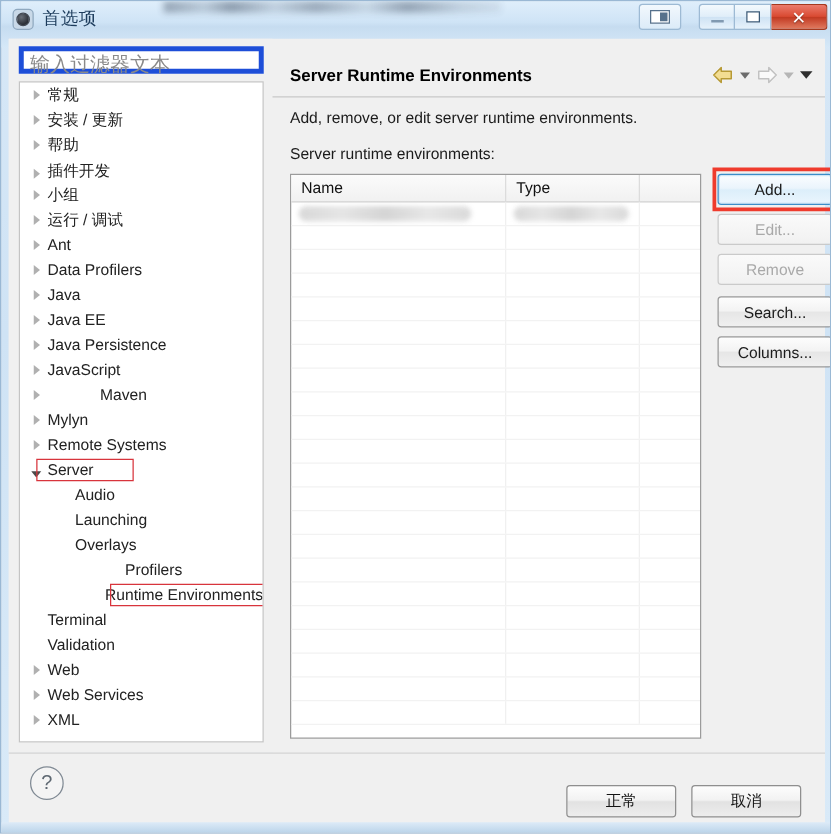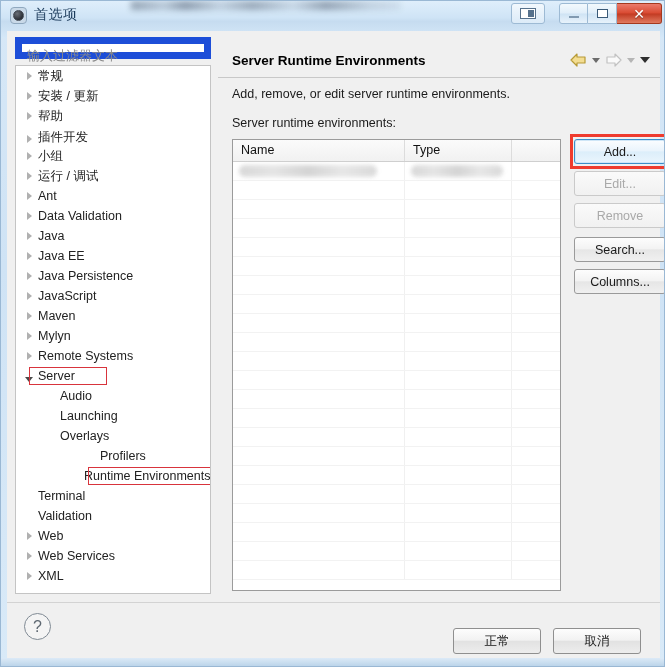--- a/index.html
+++ b/index.html
@@ -124,22 +124,22 @@
     position: absolute;
     left: 0; top: 0;
     width: 211px; height: 571px;
     background: #f0f0f0;
   }
   .filter-box {
     position: absolute;
     left: 8px; top: 6px;
     width: 196px; height: 22px;
     background: #fff;
-    border: 7px solid #1d4ed8;
-    font-size: 13px;
+    border: 4px solid #1d4ed8;
+    font-size: 16px;
     color: #8a8a8a;
     padding: 2px 0 0 5px;
     line-height: 19px;
   }
   .tree {
     position: absolute;
     left: 8px; top: 34px;
     width: 196px; height: 529px;
     background: #fff;
     border: 1px solid #c4c4c4;
@@ -417,39 +417,39 @@
           <div class="tree-row" style="padding-left: 6px;">
             <span class="tw"><i class="arrow-collapsed"></i></span>
             <span class="tree-label">运行 / 调试</span>
           </div>
           <div class="tree-row" style="padding-left: 6px;">
             <span class="tw"><i class="arrow-collapsed"></i></span>
             <span class="tree-label">Ant</span>
           </div>
           <div class="tree-row" style="padding-left: 6px;">
             <span class="tw"><i class="arrow-collapsed"></i></span>
-            <span class="tree-label">Data Validation</span>
+            <span class="tree-label">Data Profilers</span>
           </div>
           <div class="tree-row" style="padding-left: 6px;">
             <span class="tw"><i class="arrow-collapsed"></i></span>
             <span class="tree-label">Java</span>
           </div>
           <div class="tree-row" style="padding-left: 6px;">
             <span class="tw"><i class="arrow-collapsed"></i></span>
             <span class="tree-label">Java EE</span>
           </div>
           <div class="tree-row" style="padding-left: 6px;">
             <span class="tw"><i class="arrow-collapsed"></i></span>
             <span class="tree-label">Java Persistence</span>
           </div>
           <div class="tree-row" style="padding-left: 6px;">
             <span class="tw"><i class="arrow-collapsed"></i></span>
             <span class="tree-label">JavaScript</span>
           </div>
-          <div class="tree-row" style="padding-left: 6px;">
+          <div class="tree-row" style="padding-left: 6px; gap: 42px;">
             <span class="tw"><i class="arrow-collapsed"></i></span>
             <span class="tree-label">Maven</span>
           </div>
           <div class="tree-row" style="padding-left: 6px;">
             <span class="tw"><i class="arrow-collapsed"></i></span>
             <span class="tree-label">Mylyn</span>
           </div>
           <div class="tree-row" style="padding-left: 6px;">
             <span class="tw"><i class="arrow-collapsed"></i></span>
             <span class="tree-label">Remote Systems</span>

